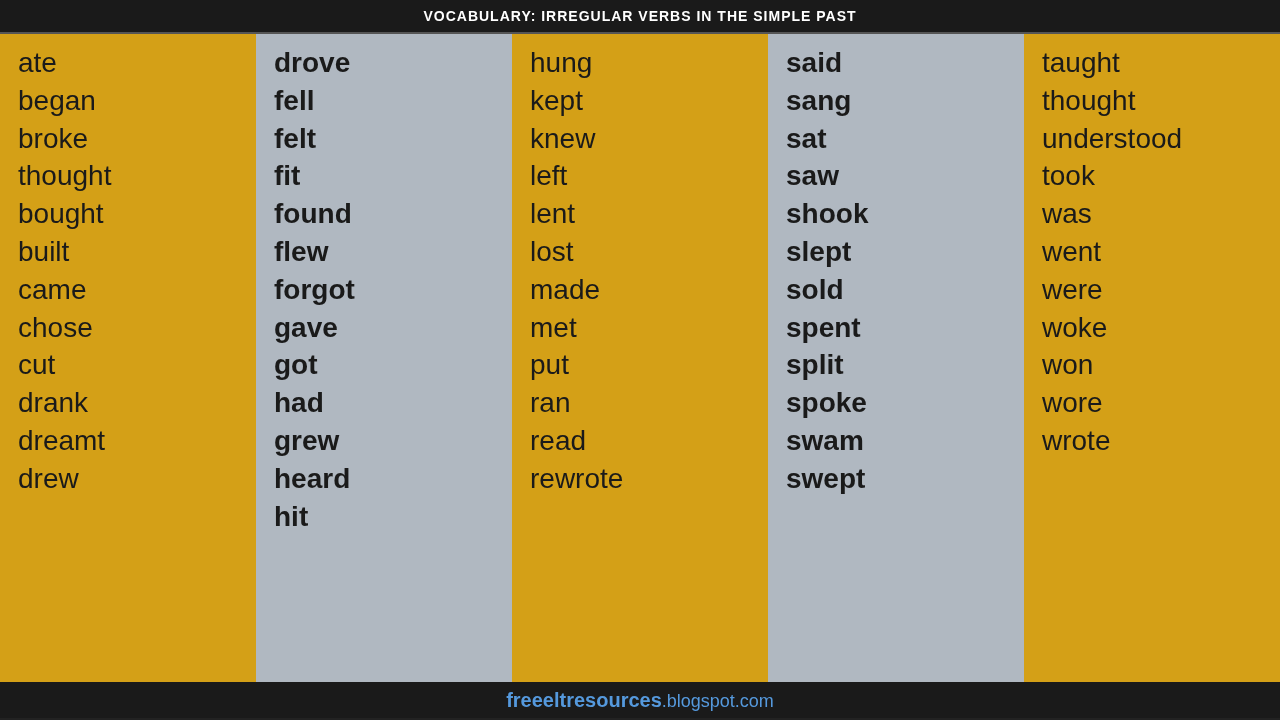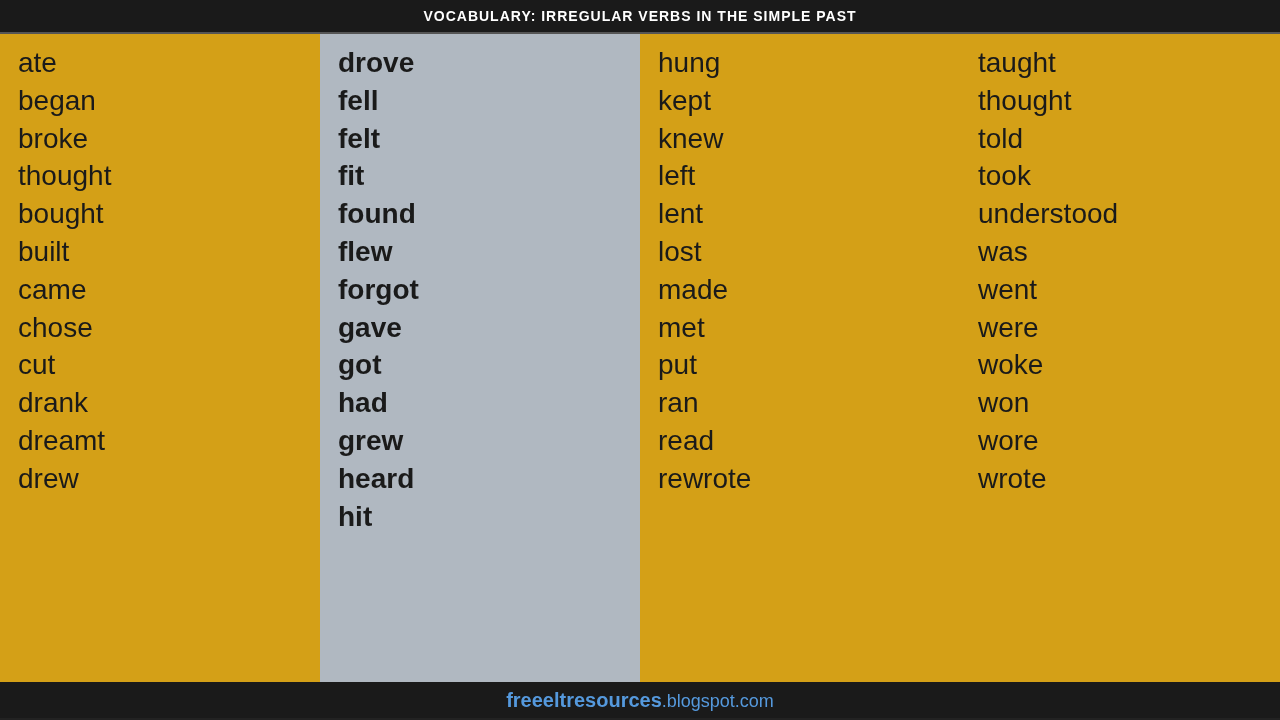--- a/index.html
+++ b/index.html
@@ -111,26 +111,39 @@
       <div class="word">left</div>
       <div class="word">lent</div>
       <div class="word">lost</div>
       <div class="word">made</div>
       <div class="word">met</div>
       <div class="word">put</div>
       <div class="word">ran</div>
       <div class="word">read</div>
       <div class="word">rewrote</div>
     </div>
+    <div class="col col-gray">
+      <div class="word">said</div>
+      <div class="word">sang</div>
+      <div class="word">sat</div>
+      <div class="word">saw</div>
+      <div class="word">shook</div>
+      <div class="word">slept</div>
+      <div class="word">sold</div>
+      <div class="word">spent</div>
+      <div class="word">split</div>
+      <div class="word">spoke</div>
+      <div class="word">swam</div>
+      <div class="word">swept</div>
+    </div>
     <div class="col col-yellow">
       <div class="word">taught</div>
       <div class="word">thought</div>
-      <div class="word">told</div>
+      <div class="word">understood</div>
       <div class="word">took</div>
-      <div class="word">understood</div>
       <div class="word">was</div>
       <div class="word">went</div>
       <div class="word">were</div>
       <div class="word">woke</div>
       <div class="word">won</div>
       <div class="word">wore</div>
       <div class="word">wrote</div>
     </div>
   </div>
 

